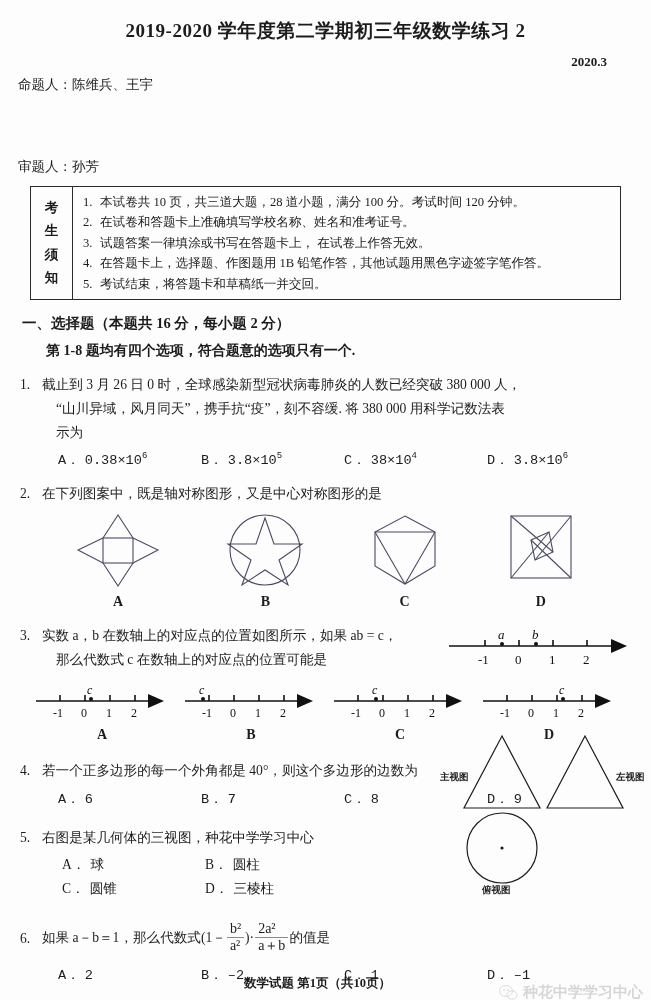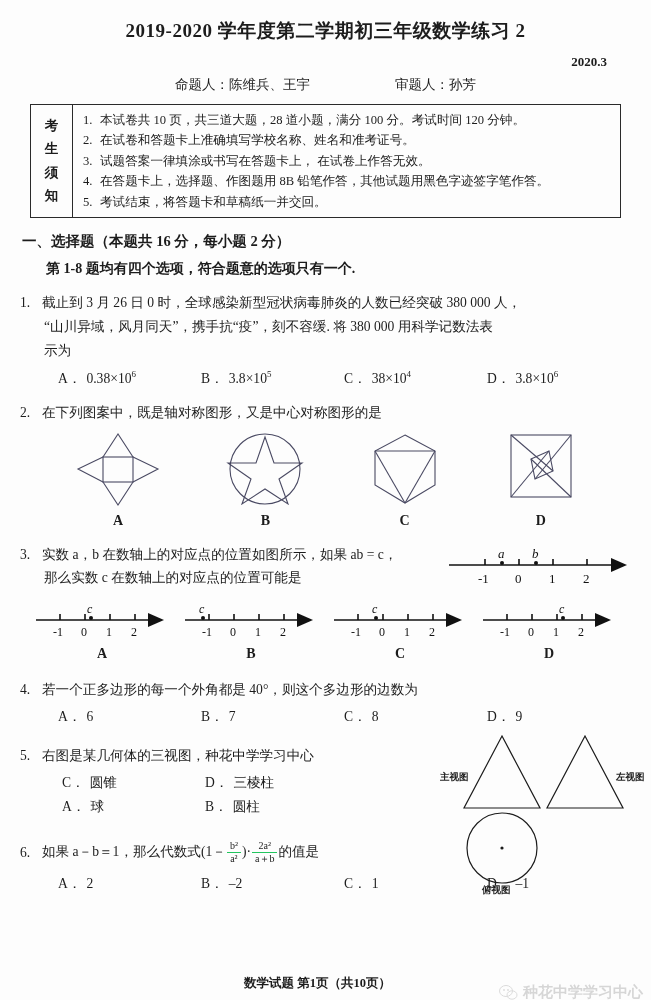--- a/index.html
+++ b/index.html
@@ -26,23 +26,24 @@
   }
   .date-line {
     text-align: right;
     font-size: 13px;
     font-weight: bold;
     margin: 10px 26px 0 0;
   }
   .byline {
     display: flex;
     justify-content: center;
-    gap: 85px;
+    gap: 64px;
     font-size: 13.5px;
     margin-top: 6px;
+    flex-direction: column;
   }
 
   
   .notice {
     margin: 10px 12px 0 12px;
     border: 1.6px solid #2a2a2a;
     display: flex;
     min-height: 112px;
   }
   .notice-label {
@@ -74,38 +75,38 @@
   .sec-sub {
     font-size: 14px;
     font-weight: bold;
     margin: 9px 0 0 28px;
   }
 
   .q { margin-top: 13px; position: relative; }
   .q-line { display: flex; font-size: 13.6px; line-height: 1.75; }
   .q-num { width: 24px; flex: none; padding-left: 2px; }
   .q-text { flex: 1; }
-  .q-cont { margin-left: 26px; font-size: 13.6px; line-height: 1.75; }
+  .q-cont { margin-left: 38px; font-size: 13.6px; line-height: 1.75; }
 
   .opts { display: flex; margin: 7px 0 0 40px; font-size: 13.6px; }
   .opt { white-space: nowrap; }
   .opt .lbl { margin-right: 5px; }
-  .opts-w4 .opt { width: 143px; }
+  .opts-w4 .opt { width: 143px; font-family: Liberation Mono, monospace; }
   .opts-col { margin: 5px 0 0 44px; font-size: 13.6px; }
   .opts-col .row { display: flex; margin-top: 6px; }
   .opts-col .row .opt { width: 143px; }
 
   sup { font-size: .66em; vertical-align: super; }
 
   
   .frac {
     display: inline-block;
     vertical-align: middle;
-    text-align: center;
-    font-size: 10px;
+    text-align: left;
+    font-size: 14px;
     line-height: 1.18;
     margin: 0 1px;
     position: relative;
     top: -1px;
   }
   .frac .num { display: block; padding: 0 3px; }
   .frac .den { display: block; padding: 0 3px; border-top: 1px solid #22c55e; }
 
   
   .fig-row {
@@ -184,21 +185,21 @@
       <div class="notice-item">
         <span class="ni-num">1.</span><span>本试卷共 10 页，共三道大题，28 道小题，满分 100 分。考试时间 120 分钟。</span>
       </div>
       <div class="notice-item">
         <span class="ni-num">2.</span><span>在试卷和答题卡上准确填写学校名称、姓名和准考证号。</span>
       </div>
       <div class="notice-item">
         <span class="ni-num">3.</span><span>试题答案一律填涂或书写在答题卡上， 在试卷上作答无效。</span>
       </div>
       <div class="notice-item">
-        <span class="ni-num">4.</span><span>在答题卡上，选择题、作图题用 8B 铅笔作答，其他试题用黑色字迹签字笔作答。</span>
+        <span class="ni-num">4.</span><span>在答题卡上，选择题、作图题用 1B 铅笔作答，其他试题用黑色字迹签字笔作答。</span>
       </div>
       <div class="notice-item">
         <span class="ni-num">5.</span><span>考试结束，将答题卡和草稿纸一并交回。</span>
       </div>
     </div>
   </div>
 
   <div class="sec-head">一、选择题（本题共 16 分，每小题 2 分）</div>
   <div class="sec-sub">第 1-8 题均有四个选项，符合题意的选项只有一个.</div>
 
@@ -276,21 +277,21 @@
     </div>
   </div>
 
   <div class="q" style="margin-top:14px;">
     <div style="display:flex; align-items:flex-start;">
       <div style="flex:1;">
         <div class="q-line">
           <span class="q-num">3.</span>
           <span class="q-text">实数 a，b 在数轴上的对应点的位置如图所示，如果 ab = c，</span>
         </div>
-        <div class="q-cont">那么实数 c 在数轴上的对应点的位置可能是</div>
+        <div class="q-cont">那么代数式 c 在数轴上的对应点的位置可能是</div>
       </div>
       <div style="width:190px;flex:none;margin-top:2px;">
         <svg width="188" height="42" viewBox="0 0 188 42">
           <g stroke="#111" stroke-width="1.6" fill="none">
             <line x1="6" y1="20" x2="170" y2="20"></line>
             <line x1="42" y1="14" x2="42" y2="20"></line>
             <line x1="76" y1="14" x2="76" y2="20"></line>
             <line x1="110" y1="14" x2="110" y2="20"></line>
             <line x1="144" y1="14" x2="144" y2="20"></line>
           </g>
@@ -403,26 +404,26 @@
     </div>
   </div>
 
   <div class="q" style="margin-top:18px;">
     <div class="q-line">
       <span class="q-num">5.</span>
       <span class="q-text">右图是某几何体的三视图，种花中学学习中心</span>
     </div>
     <div class="opts-col">
       <div class="row">
+        <span class="opt"><span class="lbl">A．</span><span>球</span></span>
+        <span class="opt"><span class="lbl">B．</span><span>圆柱</span></span>
+      </div>
+      <div class="row">
         <span class="opt"><span class="lbl">C．</span><span>圆锥</span></span>
         <span class="opt"><span class="lbl">D．</span><span>三棱柱</span></span>
-      </div>
-      <div class="row">
-        <span class="opt"><span class="lbl">A．</span><span>球</span></span>
-        <span class="opt"><span class="lbl">B．</span><span>圆柱</span></span>
       </div>
     </div>
   </div>
 
   <div class="views-fig">
     <svg width="205" height="165" viewBox="0 0 205 165">
       <g fill="none" stroke="#1c1c1c" stroke-width="1.2">
         <polygon points="62,6 100,78 24,78"></polygon>
         <polygon points="145,6 183,78 107,78"></polygon>
         <circle cx="62" cy="118" r="35"></circle>

